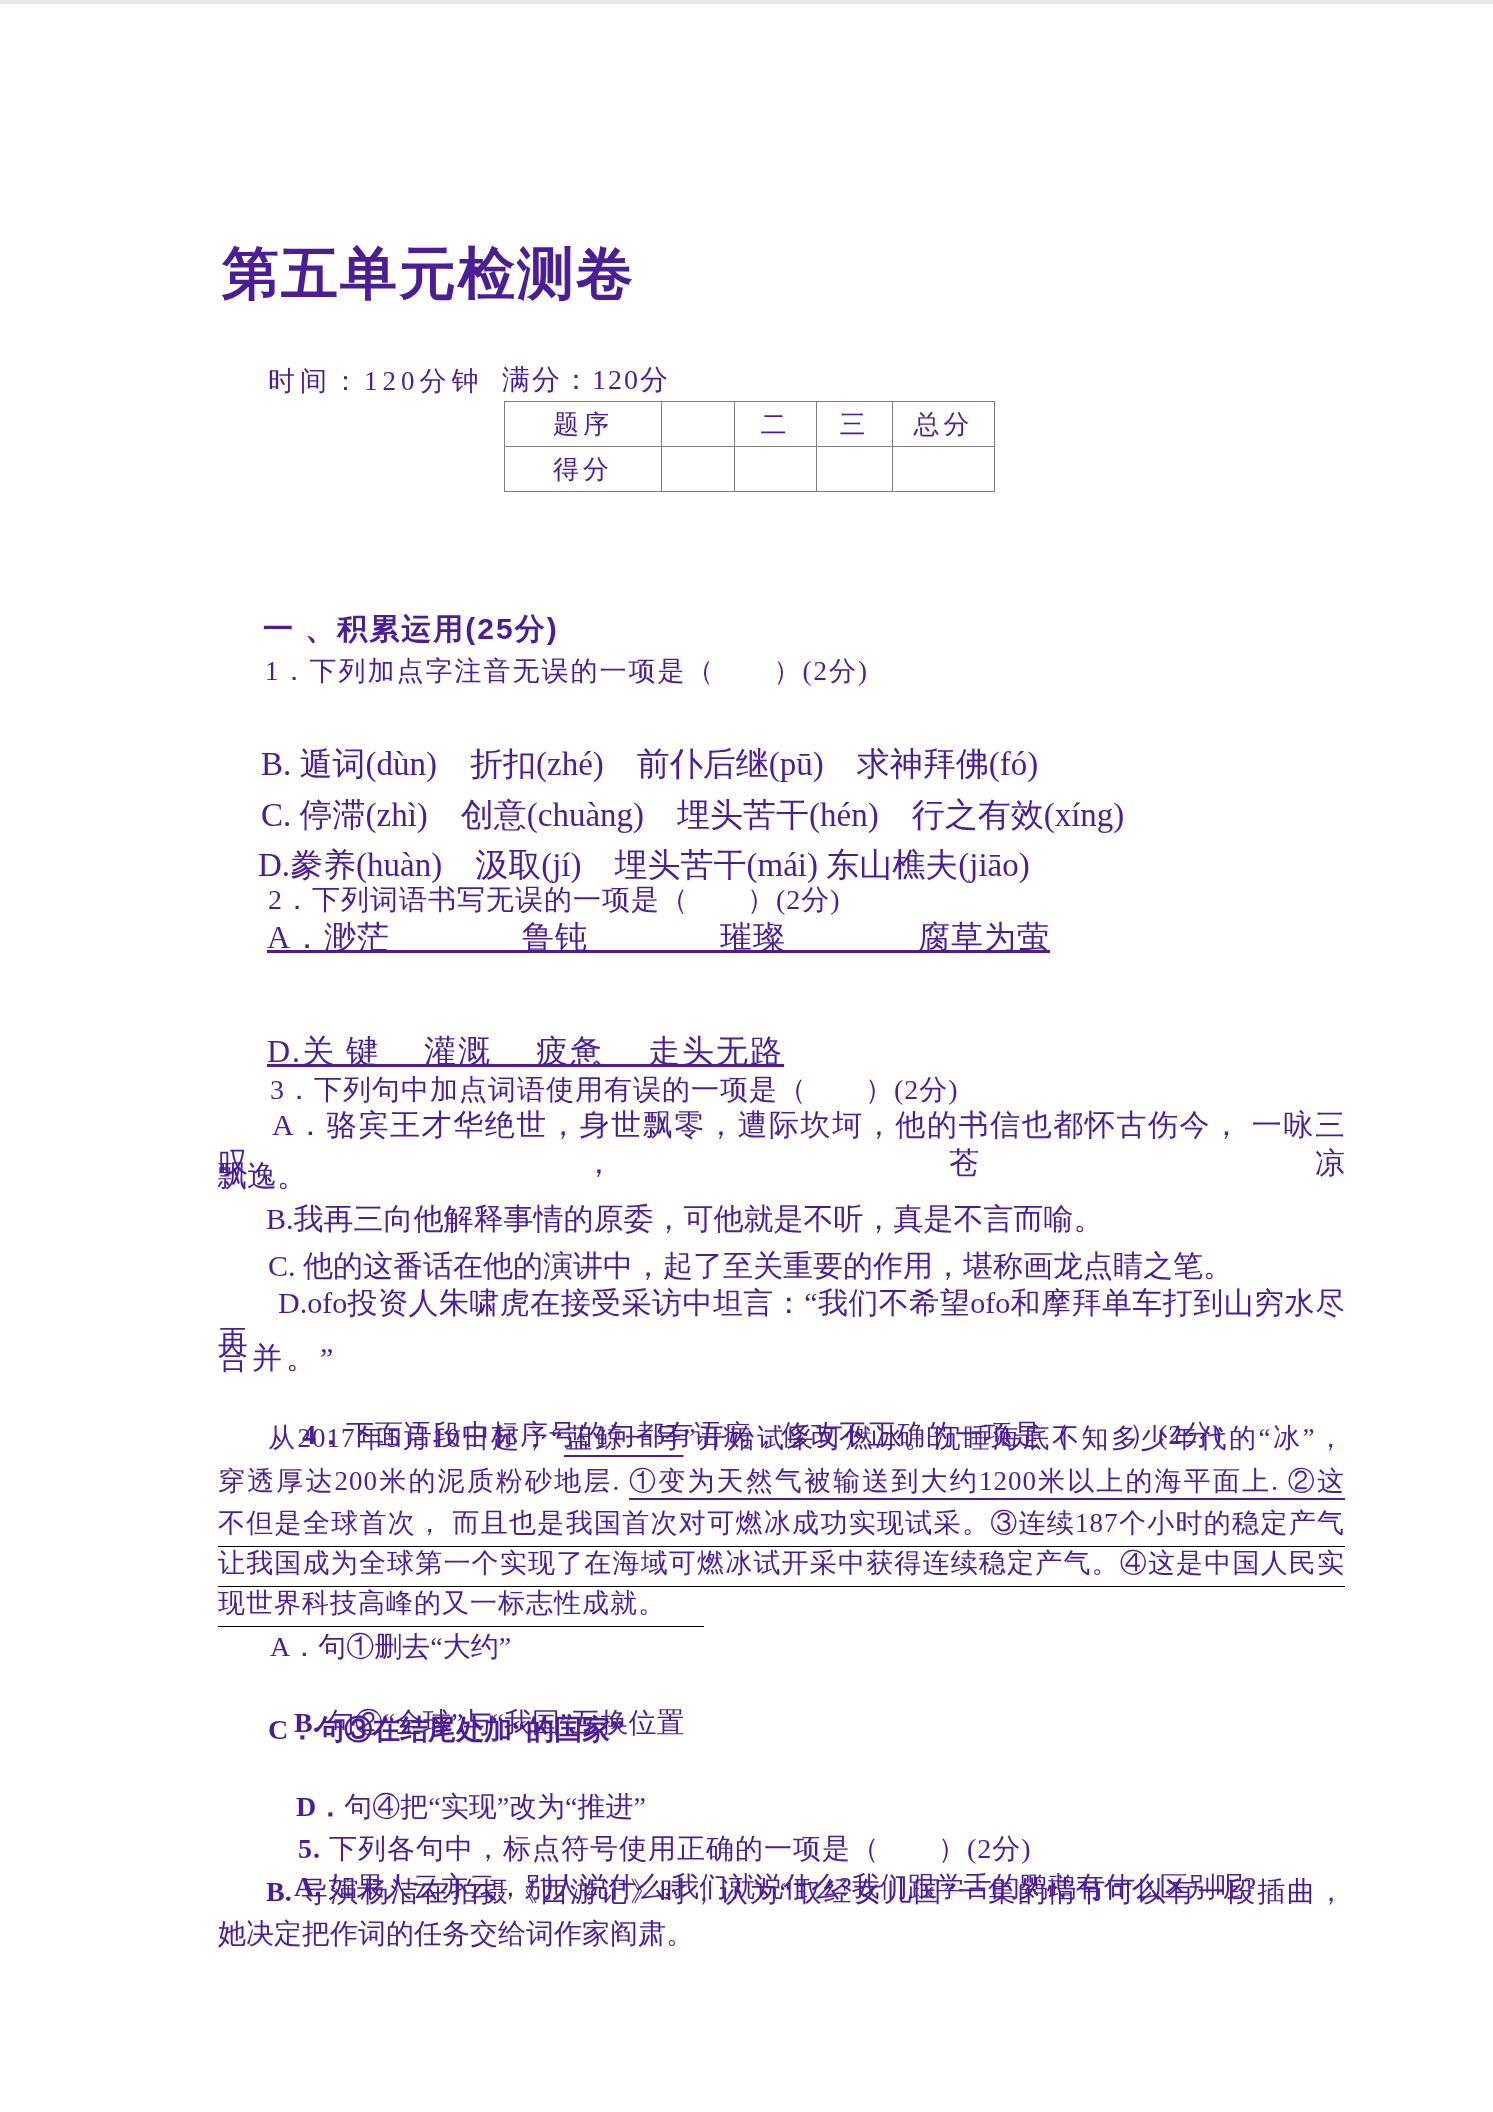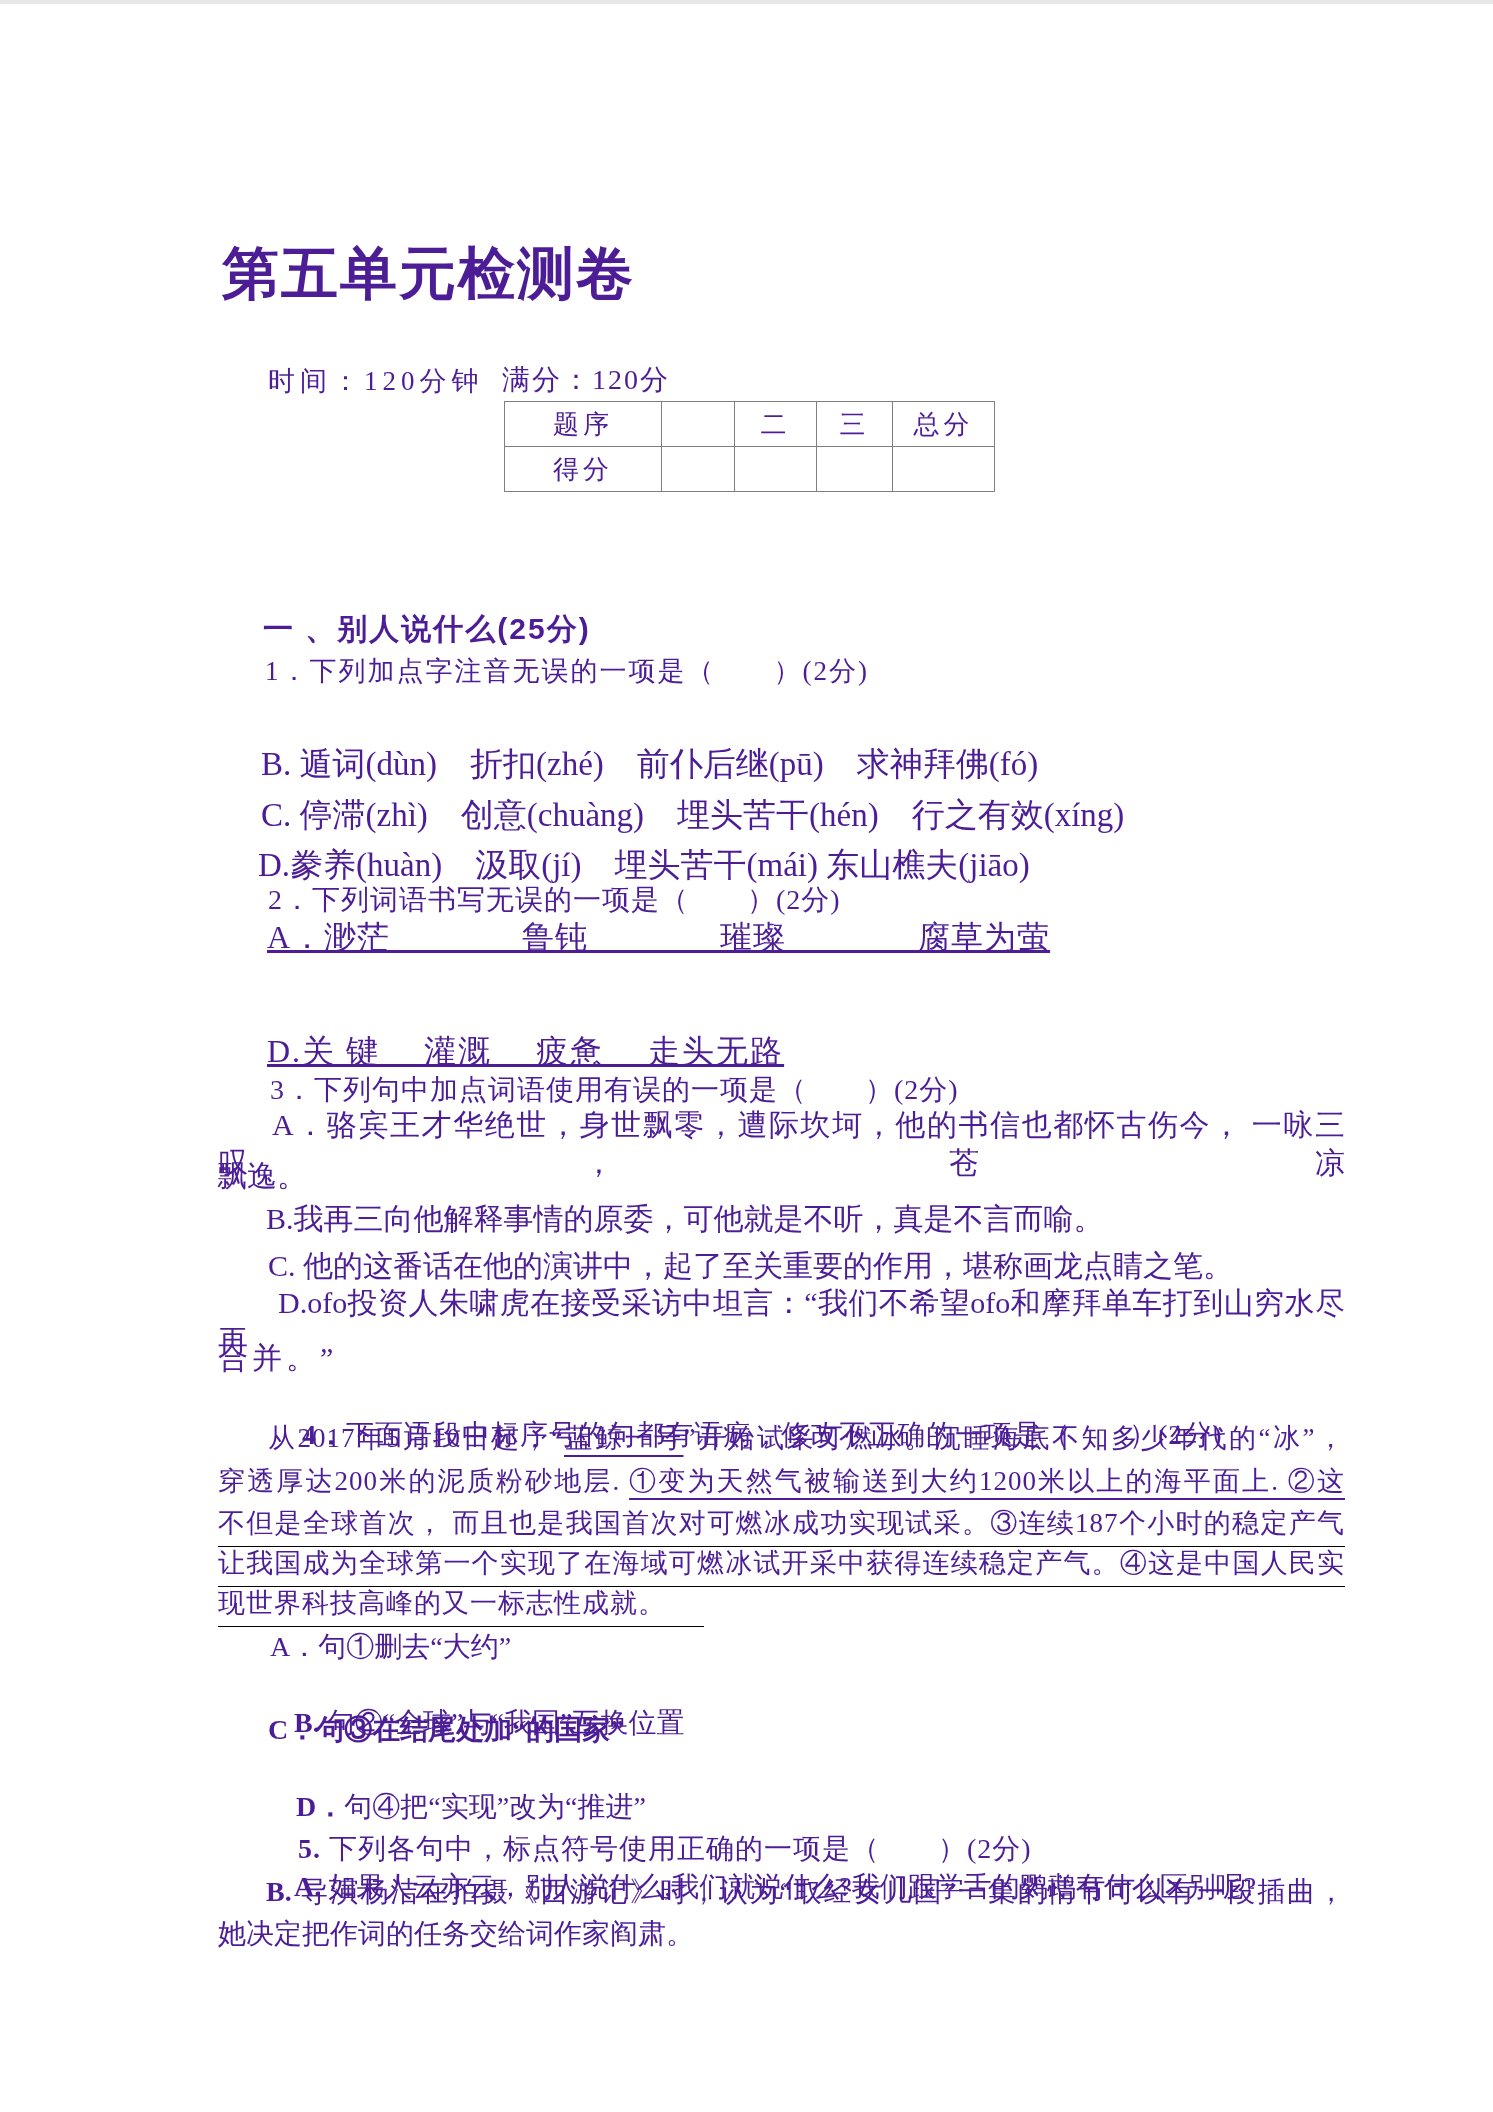--- a/index.html
+++ b/index.html
@@ -71,21 +71,21 @@
     <tr>
       <td>得分</td>
       <td></td>
       <td></td>
       <td></td>
       <td></td>
     </tr>
   </tbody>
     </table>
 
-  <div class="line heading" style="left:263px; top:606px;">一 、别人说什么(25分)</div>
+  <div class="line heading" style="left:263px; top:606px;">一 、积累运用(25分)</div>
 
   <div class="line stem" style="left:265px; top:651px; font-size:27px; letter-spacing:2px;">1．下列加点字注音无误的一项是（　　）(2分)</div>
   <div class="line opt1" style="left:261px; top:740px;">B. 遁词(dùn)　折扣(zhé)　前仆后继(pū)　求神拜佛(fó)</div>
   <div class="line opt1" style="left:261px; top:791px;">C. 停滞(zhì)　创意(chuàng)　埋头苦干(hén)　行之有效(xíng)</div>
   <div class="line opt1" style="left:258px; top:841px;">D.豢养(huàn)　汲取(jí)　埋头苦干(mái) 东山樵夫(jiāo)</div>
 
   <div class="line stem" style="left:268px; top:878px;">2．下列词语书写无误的一项是（　　）(2分)</div>
   <div class="line opt2" style="left:267px; top:913px; letter-spacing:1px;">A．渺茫　　　　鲁钝　　　　璀璨　　　　腐草为萤</div>
   <div class="line opt2" style="left:267px; top:1027px;">D.关 键　 灌溉　 疲惫　 走头无路</div>
 

